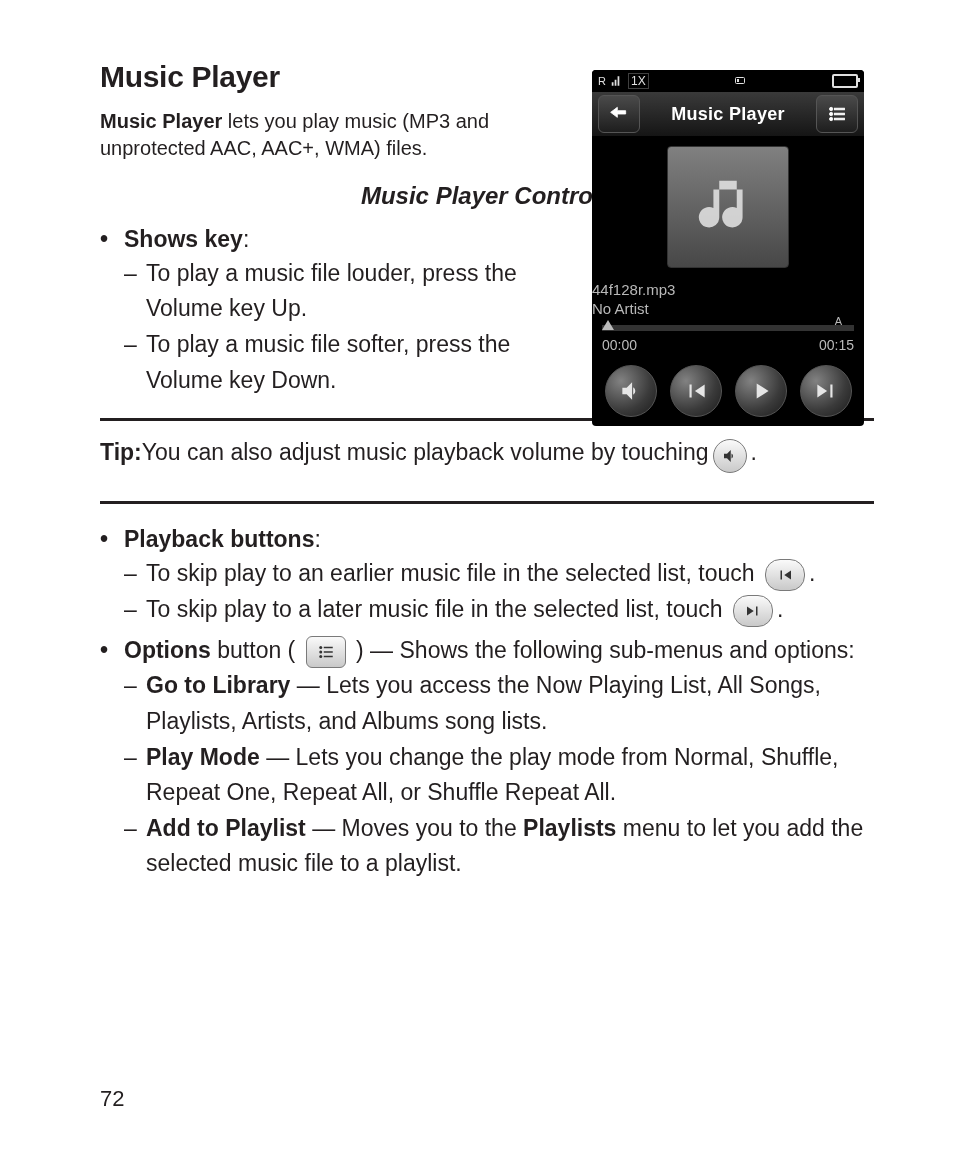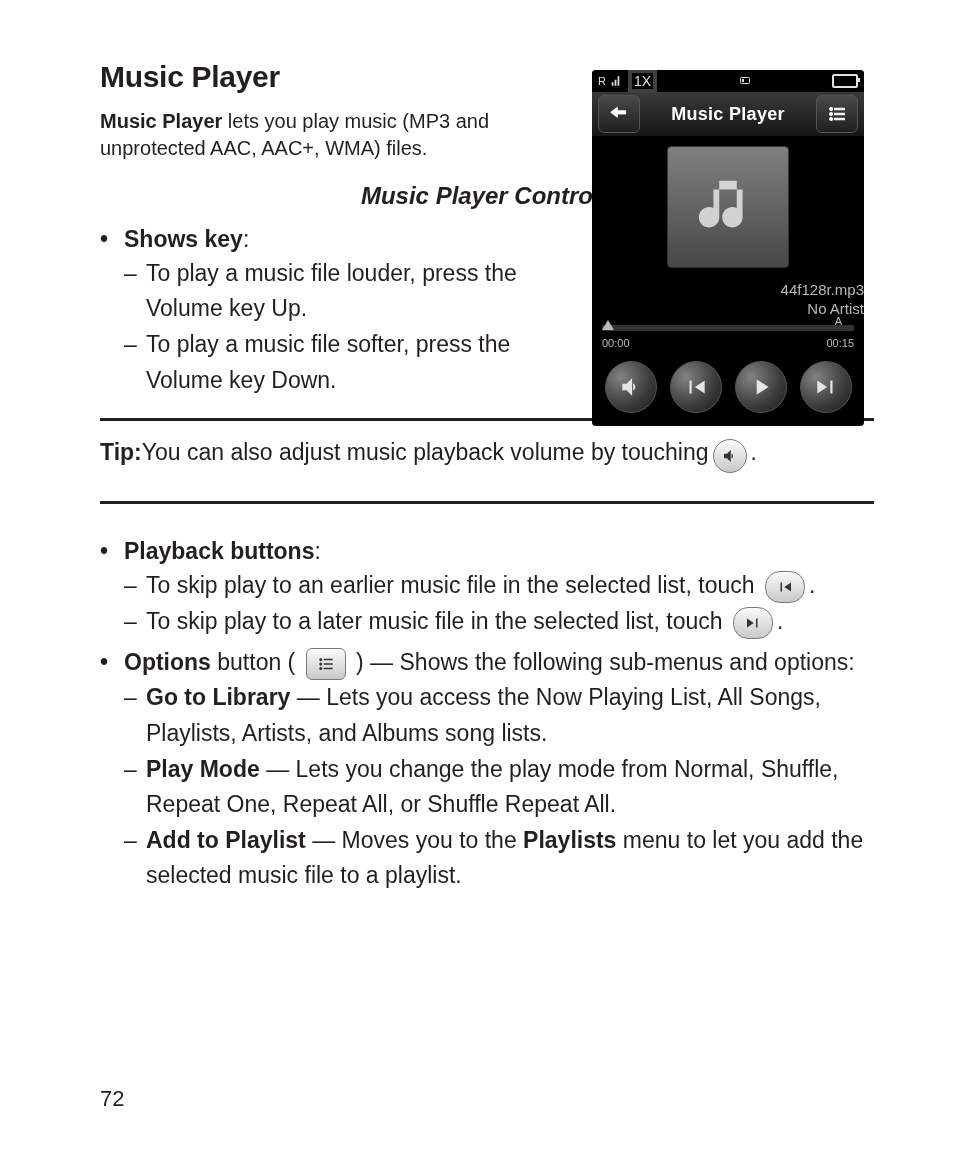--- a/index.html
+++ b/index.html
@@ -72,28 +72,28 @@
   }
   .phone .hdr-btn svg { width:20px; height:20px; fill:#fff; stroke:#fff; }
   .phone .art-area { height: 140px; display:flex; align-items:center; justify-content:center; background:#000; }
   .phone .art {
     width: 120px; height: 120px;
     background: linear-gradient(#808080, #474747);
     border:1px solid #333; border-radius:4px;
     display:flex; align-items:center; justify-content:center;
   }
   .phone .art svg { width:70px; height:70px; fill:#e6e6e6; opacity:0.85; }
-  .phone .meta { text-align:right; font-size:15px; color:#b8b8b8; line-height:1.25; padding:4px 0 6px; }
+  .phone .meta { text-align:left; font-size:15px; color:#b8b8b8; line-height:1.25; padding:4px 0 6px; }
   .phone .trackbar { position:relative; height:6px; background:#333; margin:0 10px 2px; }
   .phone .trackbar .knob {
     position:absolute; left:0; top:-5px; width:0; height:0;
     border-left:6px solid transparent; border-right:6px solid transparent; border-bottom:10px solid #bbb;
   }
   .phone .trackbar .mark { position:absolute; right:12px; top:-10px; font-size:11px; color:#bbb; }
-  .phone .times { display:flex; justify-content:space-between; font-size:11px; color:#bbb; padding:4px 10px 6px;text-align:right; }
+  .phone .times { display:flex; justify-content:space-between; font-size:14px; color:#bbb; padding:4px 10px 6px;text-align:right; }
   .phone .controls { display:flex; justify-content:space-around; padding:6px 6px 10px; }
   .phone .ctrl {
     width:50px; height:50px; border-radius:50%;
     background: radial-gradient(circle at 30% 30%, #828282, #3a3a3a 60%, #1a1a1a);
     border:1px solid #555;
     display:flex; align-items:center; justify-content:center;
   }
   .phone .ctrl svg { width:26px; height:26px; fill:#e6e6e6; }
 
   h1.doc-h1 {
@@ -173,21 +173,21 @@
 
 <div class="page">
 
   <div class="phone">
     <div class="statusbar">
       <div class="sb-left">
         <span>R</span>
         <svg viewBox="0 0 24 24" width="14" height="14">
             <path fill="#e0e0e0" d="M3 20h3v-6H3v6zm5 0h3V10H8v10zm5 0h3V4h-3v16z"></path>
           </svg>
-        <span style="font-size:14px;border:4px solid #404040;padding:0 2px;">1X</span>
+        <span style="font-size:12px;border:1px solid #404040;padding:0 2px;">1X</span>
       </div>
       <div class="sb-center">
         <svg viewBox="0 0 24 24" width="16" height="12">
             <rect x="3" y="5" width="18" height="12" rx="2" fill="none" stroke="#e0e0e0" stroke-width="2"></rect>
             <rect x="6" y="8" width="4" height="6" fill="#e0e0e0"></rect>
           </svg>
       </div>
       <div class="sb-right">
         <span class="battery"></span>
       </div>
@@ -277,21 +277,21 @@
     <span> You can also adjust music playback volume by touching </span>
     <span class="icon-btn round">
       <svg viewBox="0 0 24 24">
           <path d="M4 9v6h4l5 5V4L8 9H4zm12 3a4 4 0 0 0-2-3.46v6.92A4 4 0 0 0 16 12z"></path>
         </svg>
     </span>
     <span>.</span>
   </div>
   <hr class="thick">
 
-  <ul class="outer" style="margin-top:32px;">
+  <ul class="outer" style="margin-top:20px;">
     <li>
       <span class="b">Playback buttons</span><span>:</span>
       <ul class="inner">
         <li>
           <span>To skip play to an earlier music file in the selected list, touch </span>
           <span class="icon-btn">
             <svg viewBox="0 0 24 24">
                 <path d="M6 6h2v12H6zM20 6v12l-9-6z"></path>
               </svg>
           </span><span>.</span>

